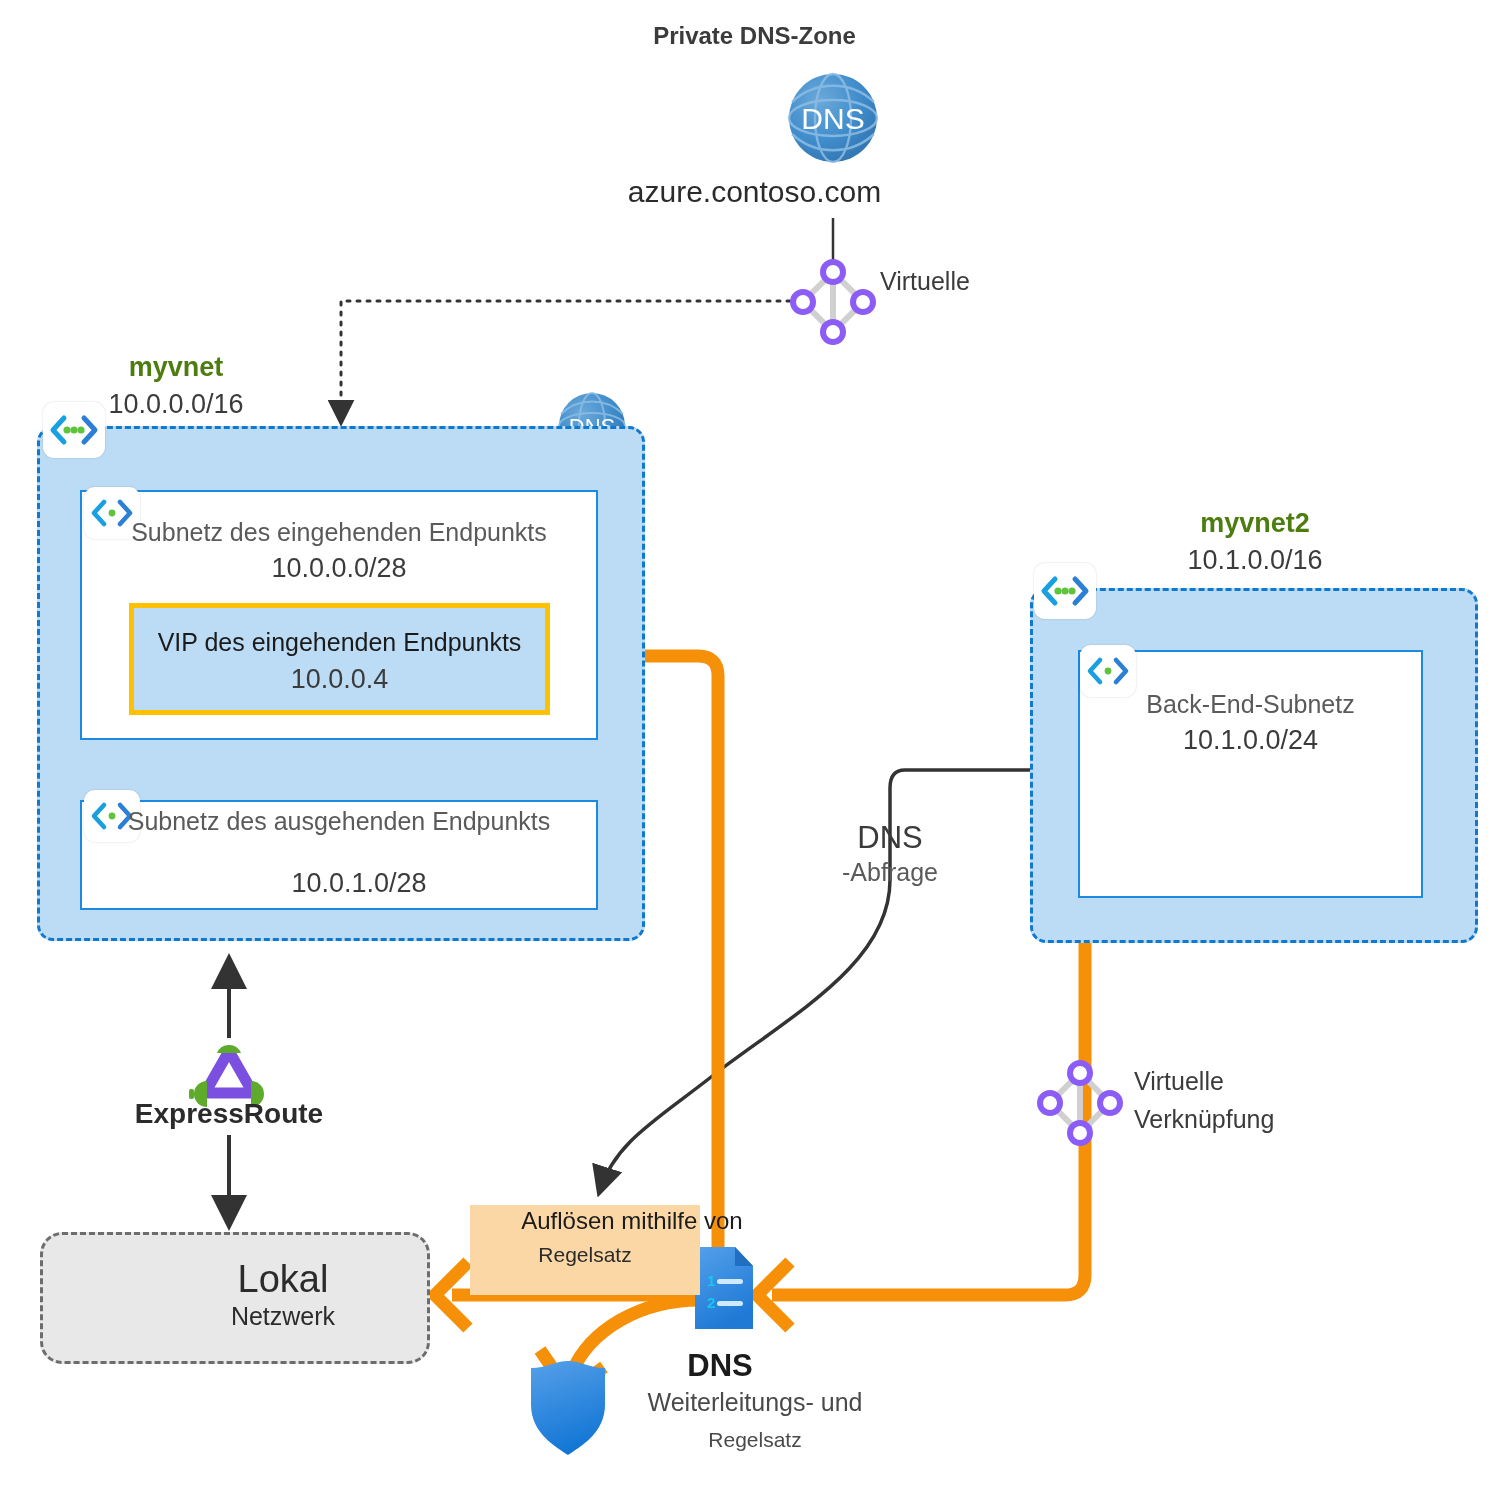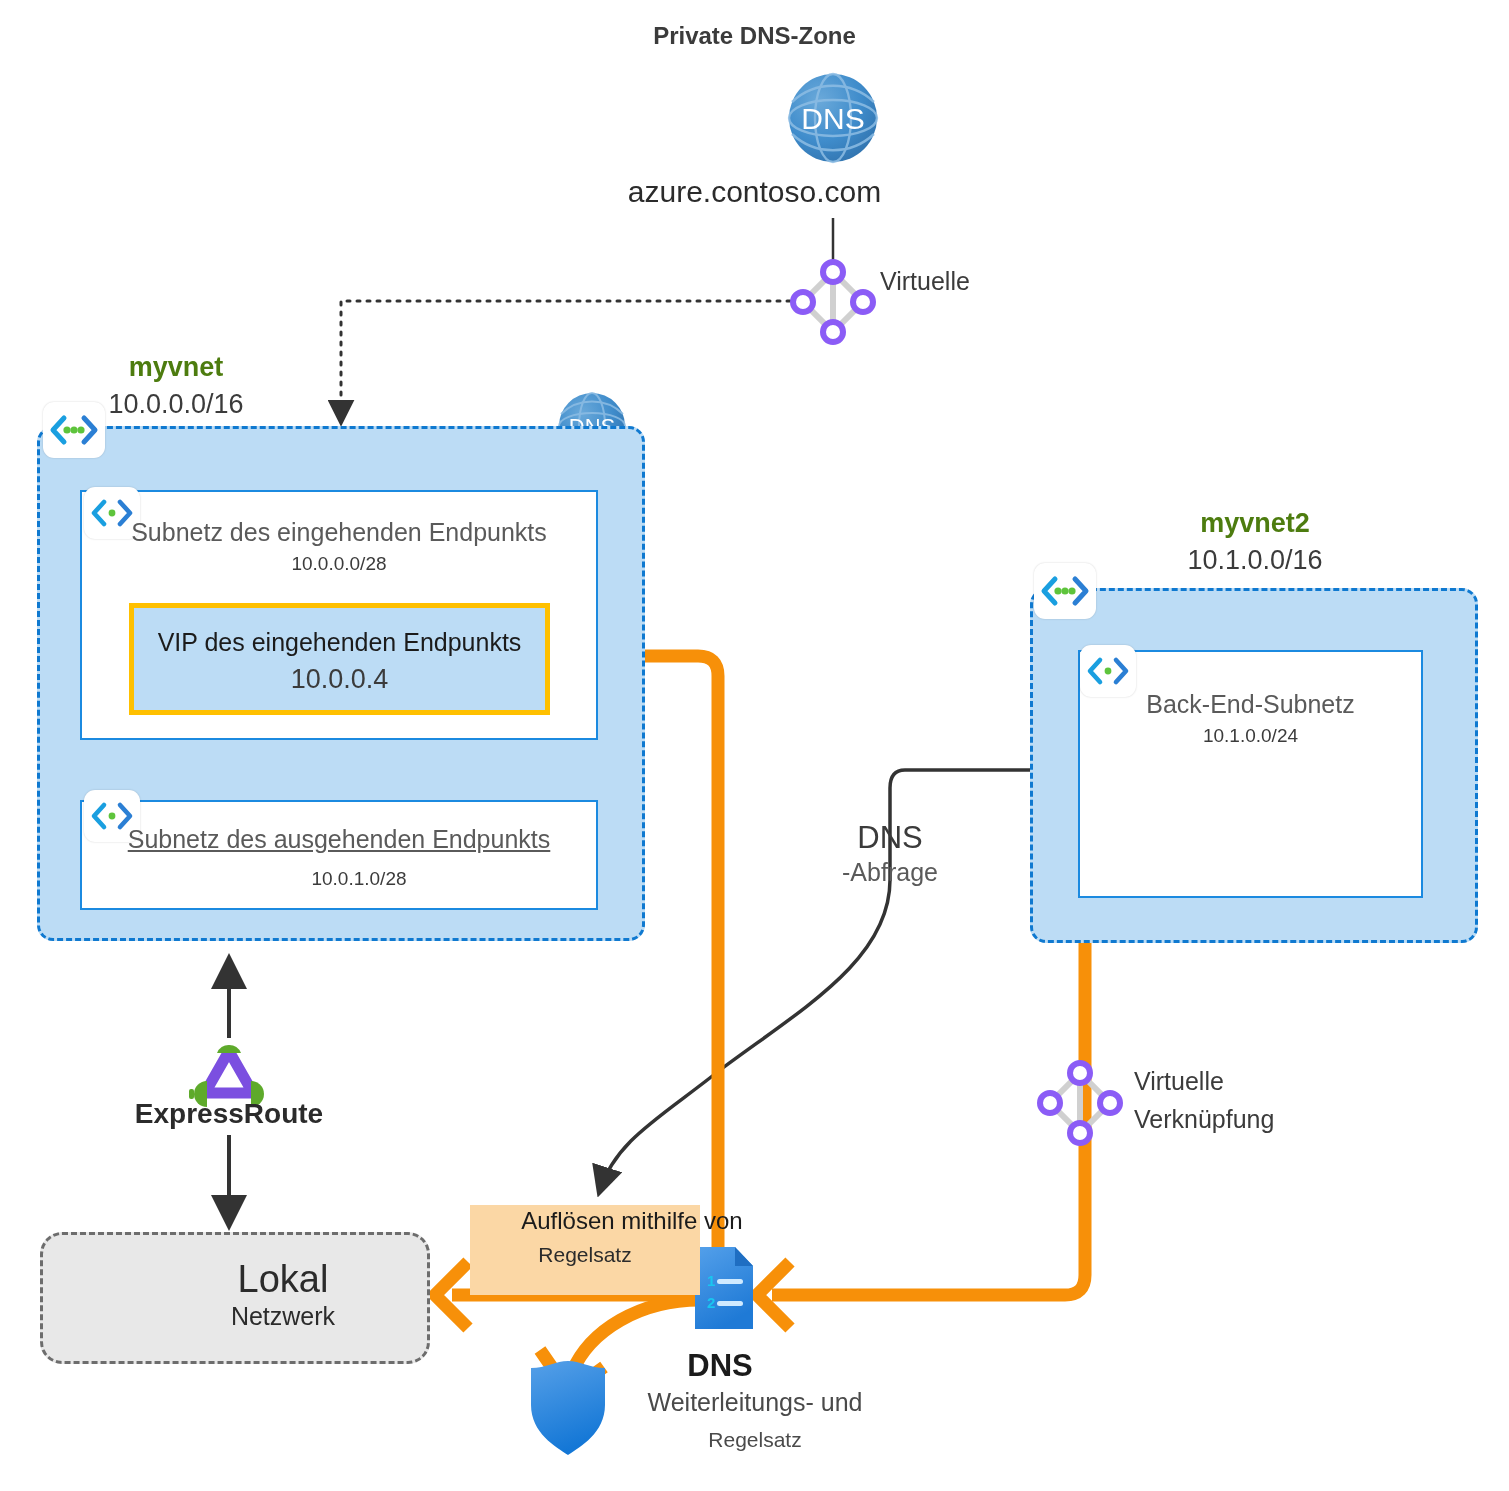--- a/index.html
+++ b/index.html
@@ -8,21 +8,21 @@
   .stage{position:absolute;left:0;top:0;width:1509px;height:1491px;}
   .svglayer{position:absolute;left:0;top:0;width:1509px;height:1491px;pointer-events:none;}
   .lbl{position:absolute;text-align:center;white-space:nowrap;}
 
   
   .t-title{font-size:24px;color:#3b3b3b;font-weight:bold;}
   .t-zone{font-size:30px;color:#2b2b2b;}
   .t-vnetname{font-size:27px;font-weight:bold;color:#4d7c0f;}
   .t-cidr{font-size:27px;color:#3b3b3b;}
   .t-sub{font-size:25px;color:#5a5a5a;}
-  .t-subcidr{font-size:19px;color:#3b3b3b;}
+  .t-subcidr{font-size:27px;color:#3b3b3b;}
   .t-vip{font-size:25px;color:#1b1b1b;}
   .t-vipcidr{font-size:27px;color:#3b3b3b;}
   .t-side{font-size:25px;color:#3b3b3b;line-height:38px;text-align:left;}
   .t-dnsq-main{font-size:31px;color:#3b3b3b;}
   .t-dnsq-sub{font-size:25px;color:#5a5a5a;}
   .t-exr{font-size:28px;font-weight:bold;color:#2b2b2b;}
   .t-lokal{font-size:38px;color:#2b2b2b;}
   .t-lokal2{font-size:25px;color:#2b2b2b;}
   .t-res1{font-size:24px;color:#1b1b1b;}
   .t-res2{font-size:21px;color:#2b2b2b;}
@@ -262,21 +262,21 @@
   <div class="lbl t-vipcidr" style="left:129px;top:664px;width:421px;">10.0.0.4</div>
 
   <div class="subnet" style="left:80px;top:800px;width:518px;height:110px;"></div>
   <div class="vneticon sm" style="left:84px;top:790px;">
     <svg width="42" height="28" viewBox="0 0 42 28">
       <path d="M13,3 L3,14 L13,25" stroke="#1a9fe0" stroke-width="4.6" fill="none" stroke-linecap="round" stroke-linejoin="round"></path>
       <path d="M29,3 L39,14 L29,25" stroke="#2b7fd4" stroke-width="4.6" fill="none" stroke-linecap="round" stroke-linejoin="round"></path>
       <circle cx="21" cy="14" r="3.4" fill="#5ec43c"></circle>
     </svg>
   </div>
-  <div class="lbl t-sub" style="left:80px;top:825px;width:518px;text-decoration:underline;">Subnetz des ausgehenden Endpunkts</div>
+  <div class="lbl t-sub" style="left:80px;top:807px;width:518px;">Subnetz des ausgehenden Endpunkts</div>
   <div class="lbl t-subcidr" style="left:80px;top:860px;width:558px;margin-top:8px;">10.0.1.0/28</div>
 
   <div class="lbl t-vnetname" style="left:1030px;top:508px;width:450px;">myvnet2</div>
   <div class="lbl t-cidr" style="left:1030px;top:545px;width:450px;">10.1.0.0/16</div>
 
   <div class="vnet" style="left:1030px;top:588px;width:448px;height:355px;"></div>
   <div class="vneticon" style="left:1034px;top:563px;">
     <svg width="48" height="30" viewBox="0 0 48 30">
       <path d="M14,3 L3,15 L14,27" stroke="#1a9fe0" stroke-width="5" fill="none" stroke-linecap="round" stroke-linejoin="round"></path>
       <path d="M34,3 L45,15 L34,27" stroke="#2b7fd4" stroke-width="5" fill="none" stroke-linecap="round" stroke-linejoin="round"></path>

